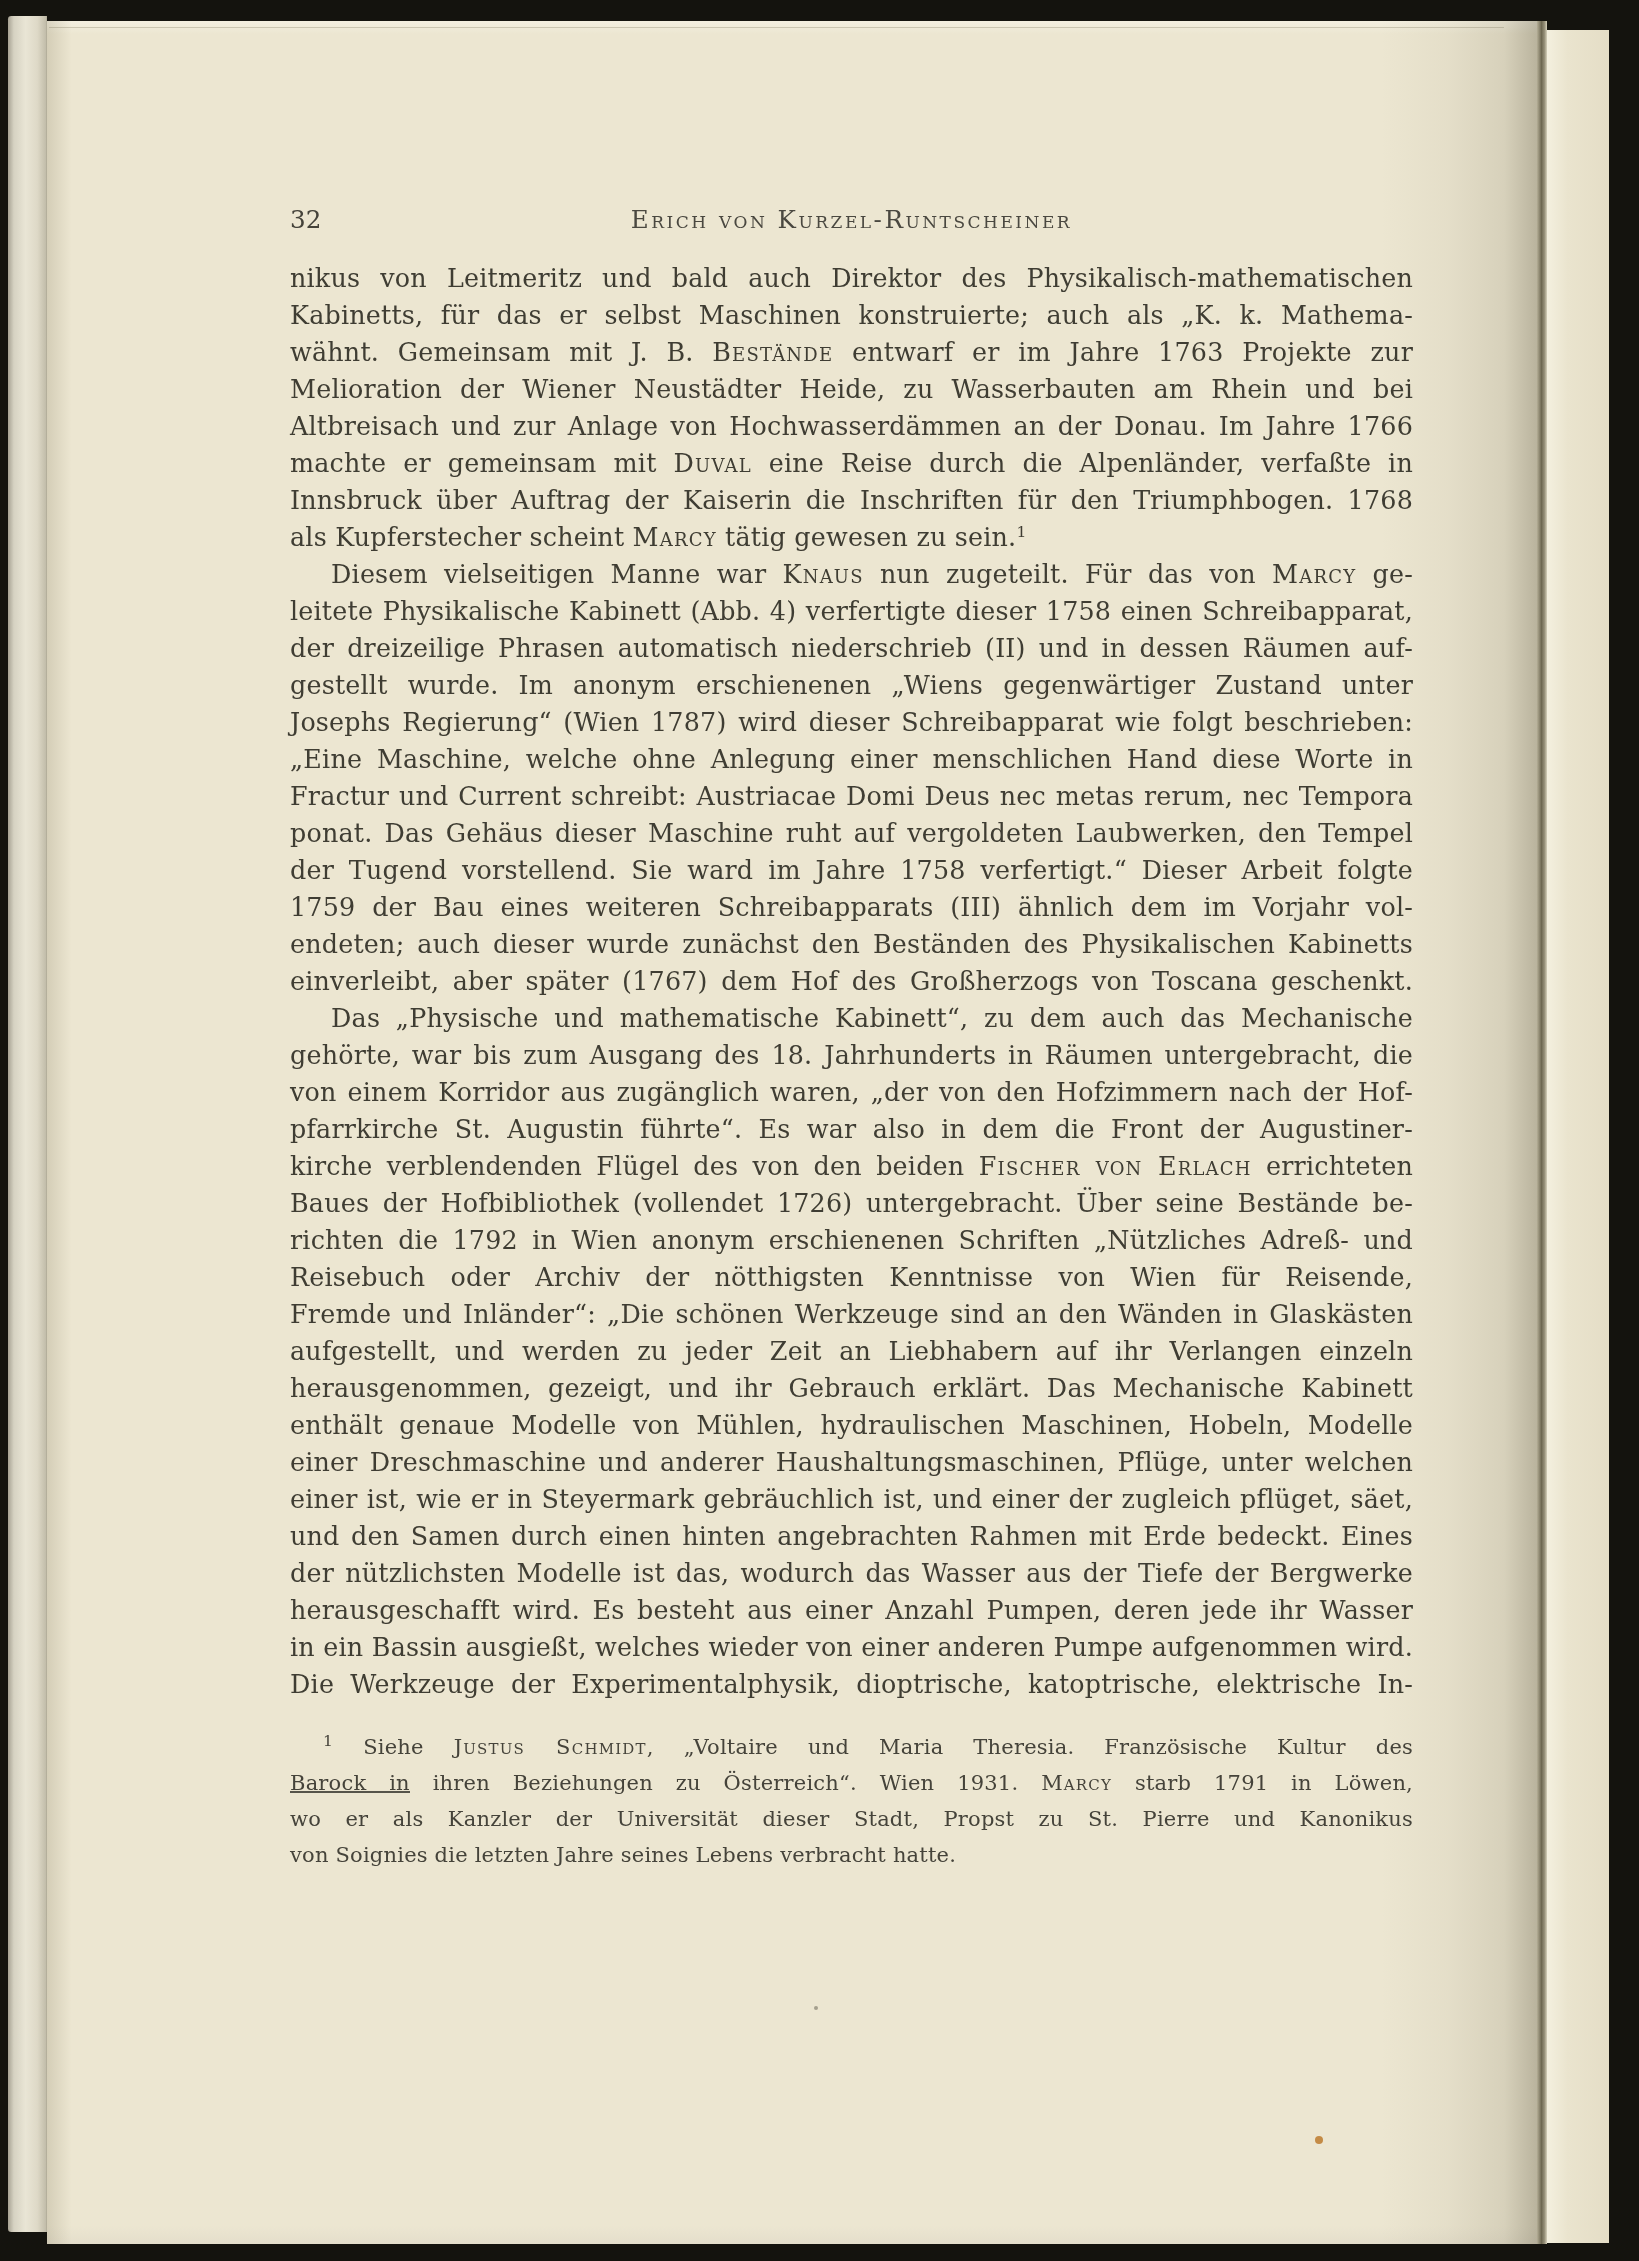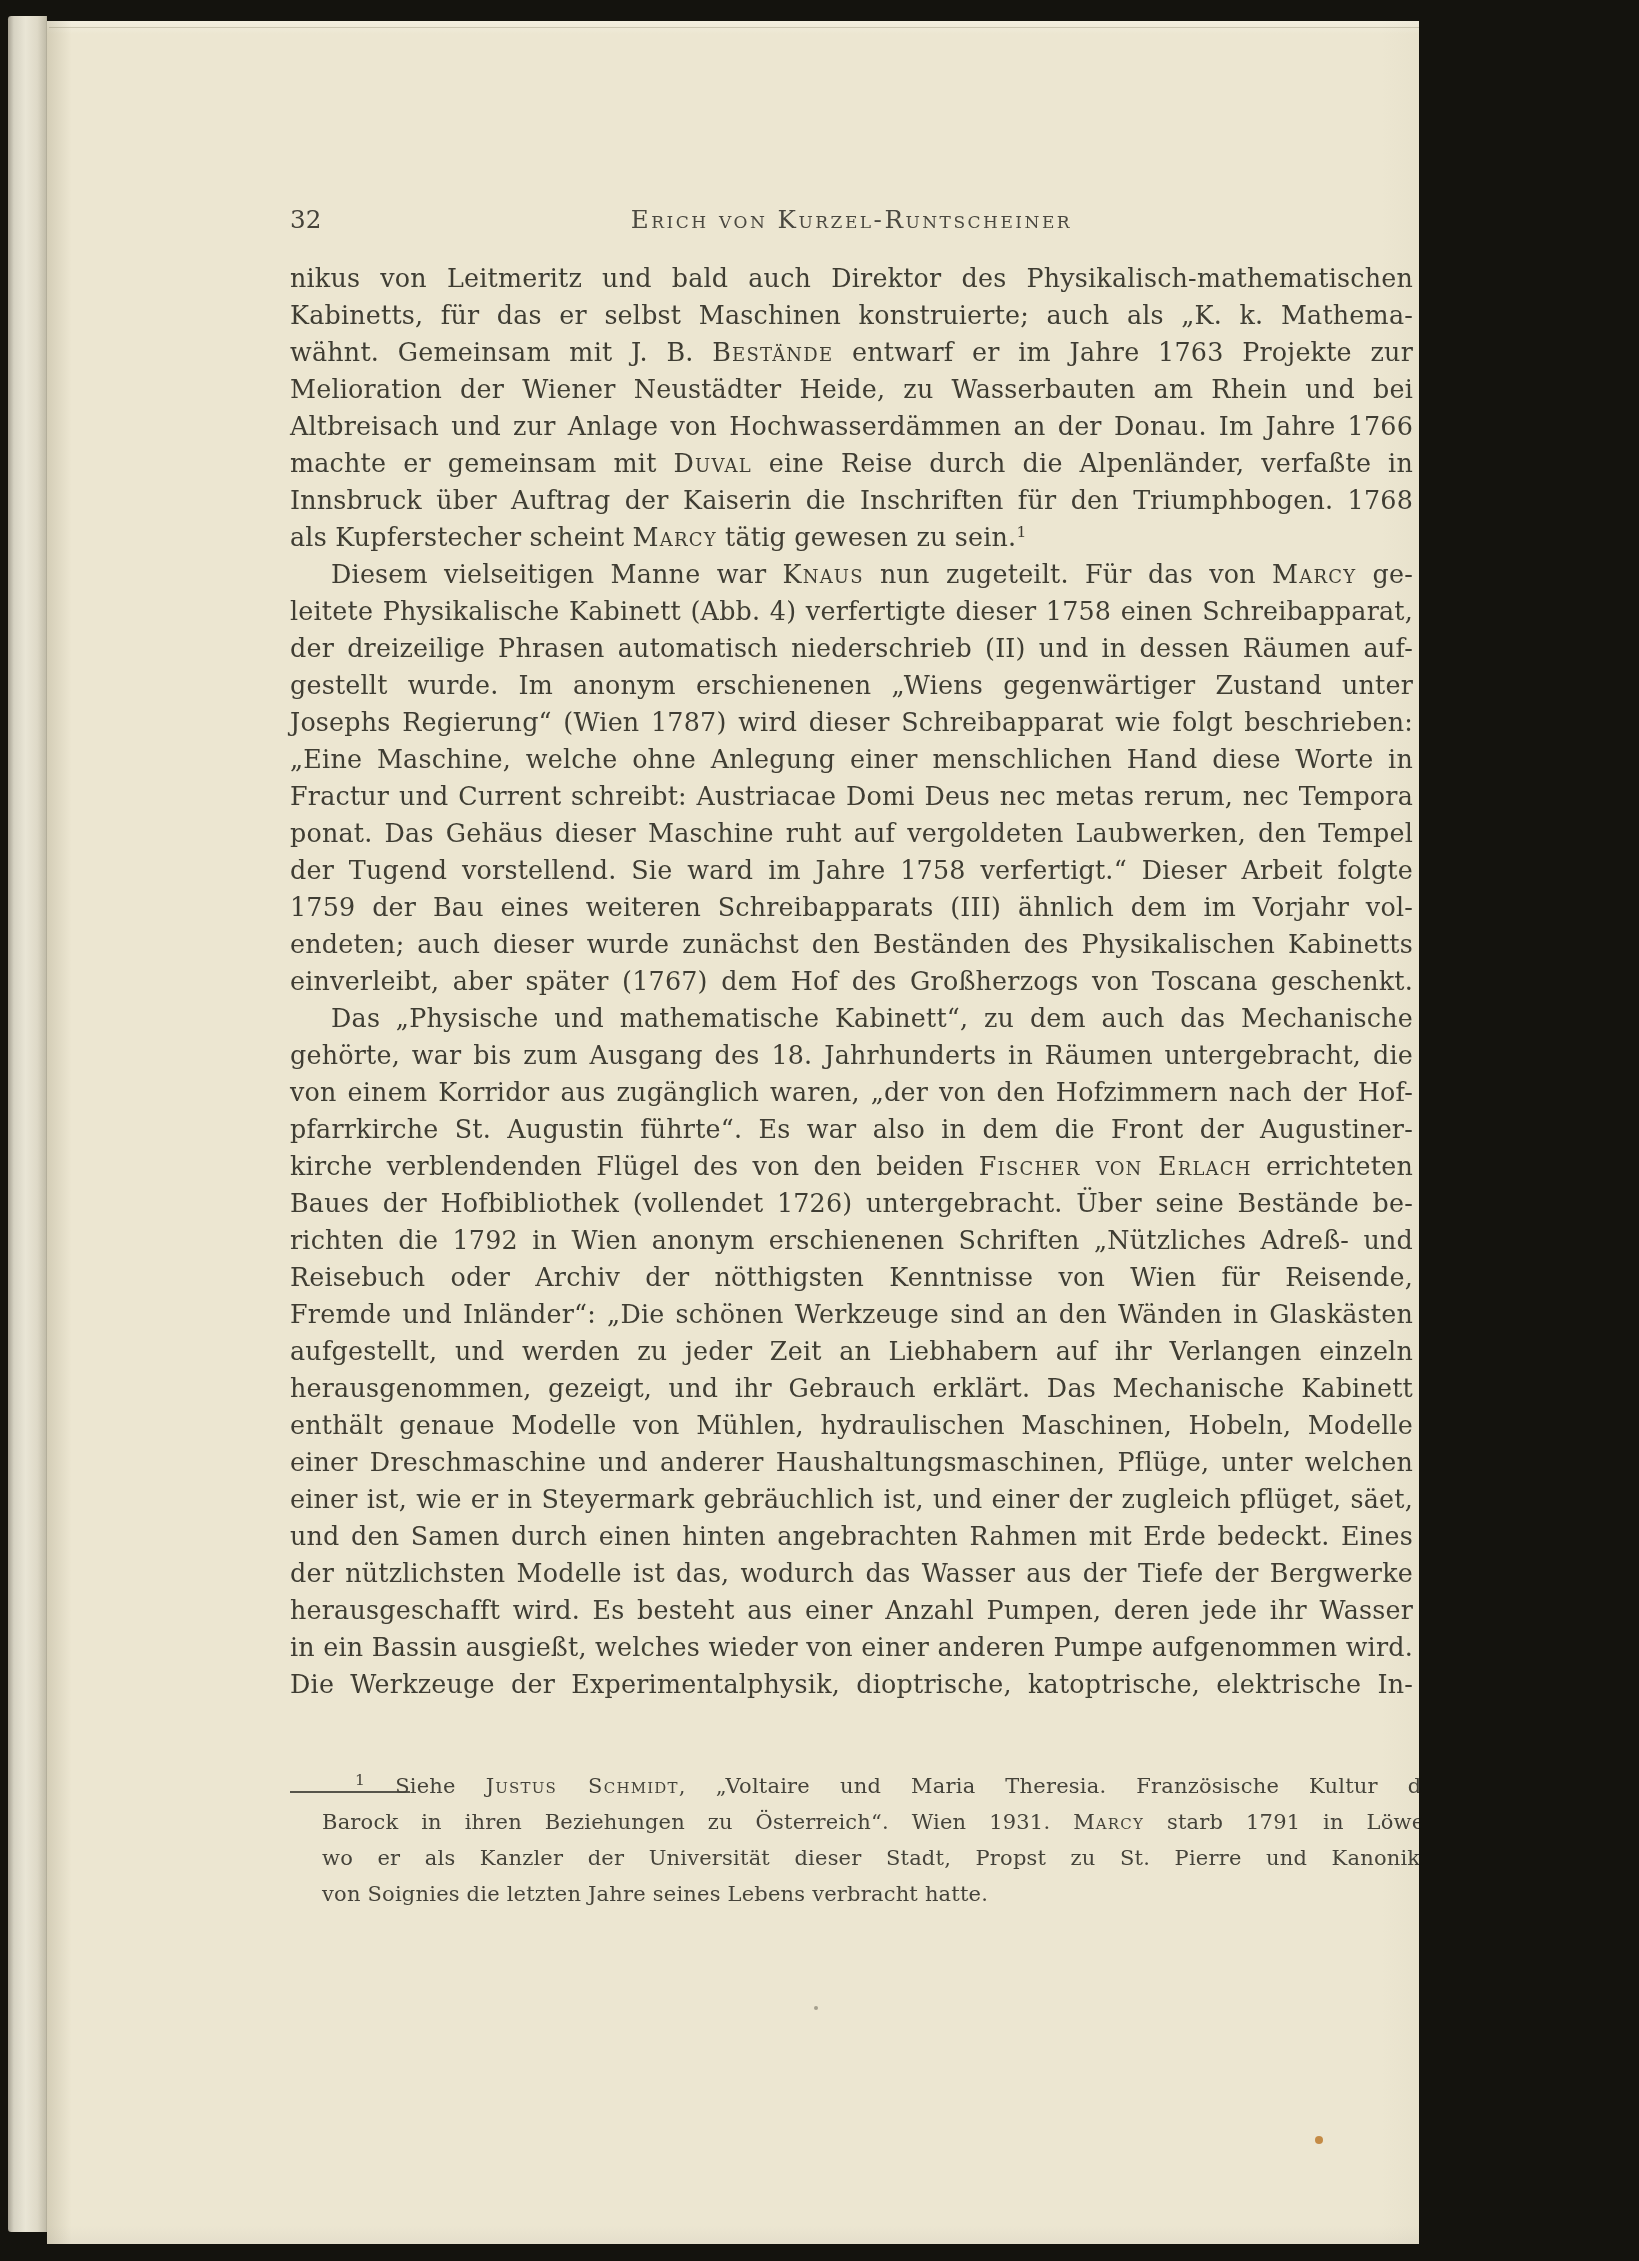--- a/index.html
+++ b/index.html
@@ -1,18 +1,18 @@
 <!DOCTYPE html>
 <html style="font-size:13px"><head>
 <meta charset="utf-8">
 <style>
   html,body{margin:0;padding:0;}
   body{background:#14130e;}
   .scan{
-    position:relative;width:1419px;height:2261px;overflow:hidden;
+    position:relative;width:1609px;height:2261px;overflow:hidden;
     background:#14130e;
     font-family:"DejaVu Serif","Liberation Serif",serif;
   }
   
   .stack-edge{
     position:absolute;left:8.2px;top:16.4px;width:39px;height:2216px;
     background:linear-gradient(90deg,#a7a293 0%,#d6d2c2 15%,#e9e5d5 45%,#ded9c7 75%,#c2bdaa 97%,#aaa591 100%);
     border-radius:3.3px 0 0 3.3px;
   }
   
@@ -47,22 +47,22 @@
     position:absolute;left:243px;top:239px;width:1123px;
     font-size:25.4px;line-height:37px;color:#3f3d33;letter-spacing:0.2px;
   }
   .line{text-align:justify;text-align-last:justify;}
   .line.last{text-align-last:left;}
   .line.indent{text-indent:41px;}
   .sc{font-variant:small-caps;letter-spacing:1.2px;}
   sup{font-size:15.6px;line-height:0;}
   .footnote-rule{position:absolute;left:243px;top:1770px;width:120px;height:1.6px;background:#56544a;}
   .footnote{
-    position:absolute;left:243px;top:1747px;width:1123px;
-    font-size:21px;line-height:36px;color:#45433a;letter-spacing:0.2px;margin-left:32px;
+    position:absolute;left:243px;top:1708px;width:1123px;
+    font-size:21px;line-height:36px;color:#45433a;letter-spacing:0.2px;
   }
   .footnote .line.indent{text-indent:33px;}
   
   .fleck-orange{position:absolute;left:1268px;top:2115px;width:8.2px;height:8.2px;border-radius:50%;background:#c08136;opacity:.9;}
   .fleck-ink{position:absolute;left:767px;top:1985px;width:4.1px;height:4.1px;border-radius:50%;background:#6a6657;opacity:.55;}
 </style>
 </head>
 <body>
 
 <div class="scan">

